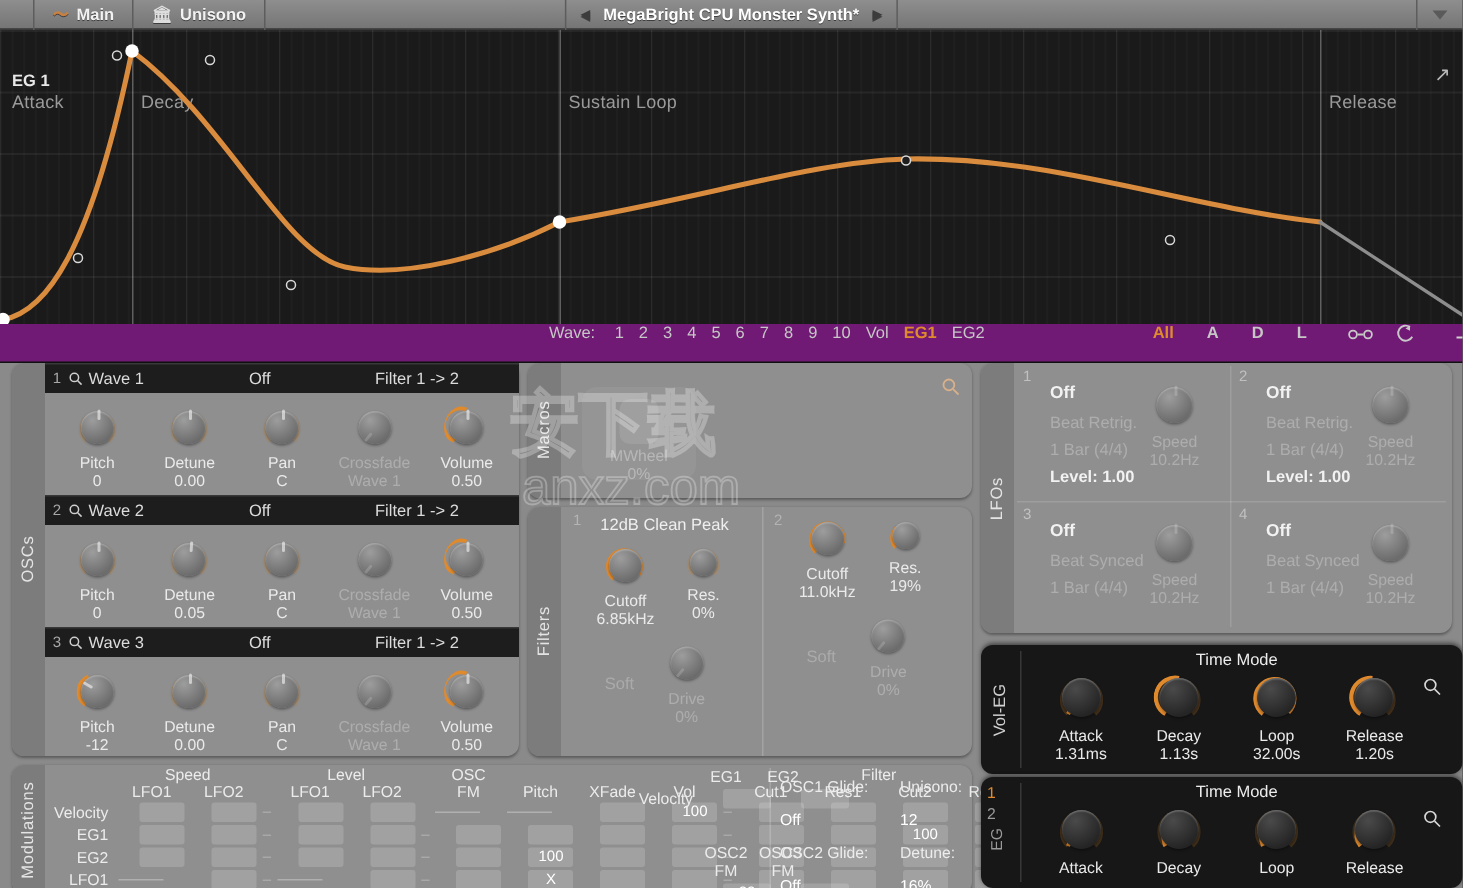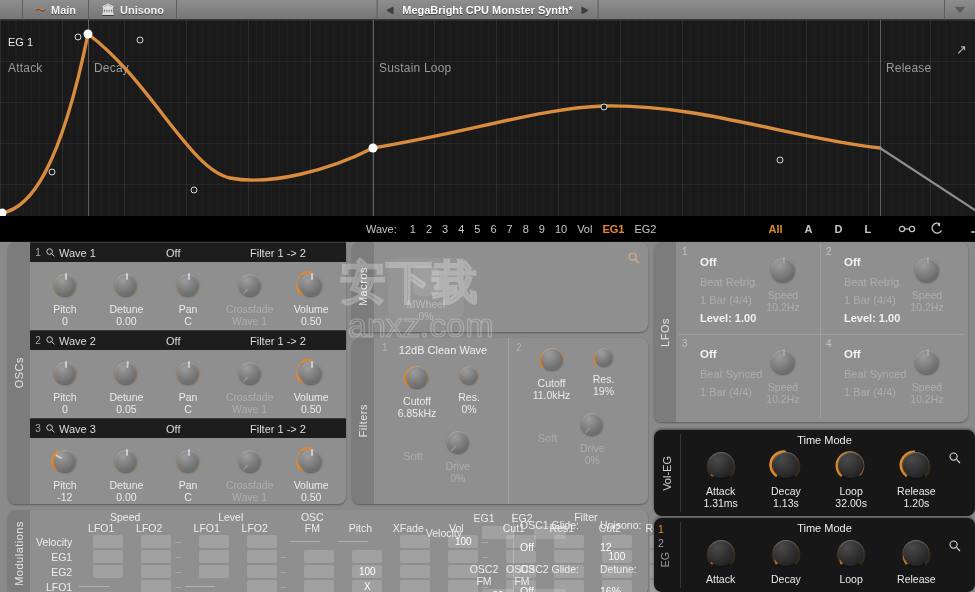--- a/index.html
+++ b/index.html
@@ -67,22 +67,22 @@
   }
   .env-div {
     position: absolute; top: 0; bottom: 0; width: 1px;
     background: rgba(255,255,255,.30);
   }
   .env-label {
     position: absolute; font-size: 12px; color: #9a9a9a;
     letter-spacing: .2px;
   }
   .env-title {
-    position: absolute; left: 8px; top: 16px;
-    font-size: 11px; font-weight: normal; color: #e8e8e8;
+    position: absolute; left: 8px; top: 28px;
+    font-size: 11px; font-weight: bold; color: #e8e8e8;
   }
   .env-expand {
     position: absolute; right: 8px; top: 22px;
     font-size: 13px; color: #b9b9b9;
   }
   .env-node {
     position: absolute; width: 9px; height: 9px;
     border-radius: 50%; background: #fff;
     transform: translate(-50%,-50%);
   }
@@ -90,22 +90,22 @@
     position: absolute; width: 7px; height: 7px;
     border-radius: 50%; border: 1.4px solid #d9d9d9;
     background: #1e1e1e;
     transform: translate(-50%,-50%);
   }
 
   
   .toolbar {
     position: absolute; top: 216px; left: 0;
     width: 975px; height: 26px;
-    background: #000000;
-    display: flex; align-items: center;
+    background: #701a75;
+    display: flex; align-items: flex-start;
     font-size: 11px; color: #c6c6c6;
     border-bottom: 1px solid #111;
   }
   .tb-wavelabel { margin-left: 366px; margin-right: 8px; color: #c6c6c6; }
   .wv { padding: 0 5px; cursor: default; }
   .wv.sel { color: #e08a2e; font-weight: bold; }
   .tb-modes { margin-left: 96px; display: flex; align-items: center; gap: 0; }
   .md { padding: 0 11px; font-weight: bold; }
   .md.sel { color: #e08a2e; }
   .tb-icons { margin-left: 16px; display: flex; align-items: center; gap: 14px; color: #c8c8c8;}
@@ -610,21 +610,21 @@
     </span>
   </div>
 
   <div class="panel filters">
     <div class="rail">
       <span>Filters</span>
     </div>
 
     <div class="fcol a">
       <div class="fnum">1</div>
-      <div class="ftitle">12dB Clean Wave</div>
+      <div class="ftitle">12dB Clean Peak</div>
       <div class="frow">
         <div class="knob" style="width:50px;">
           <div class="kdial">
               <svg class="kring" viewBox="0 0 30 30">
                 <path d="M7,24 A11,11 0 1,1 24,21" fill="none" stroke="#e08a2e" stroke-width="2.6"></path>
               </svg>
               <div class="kbody"></div>
             </div>
           <div class="klab">Cutoff</div>
           <div class="kval">6.85kHz</div>

